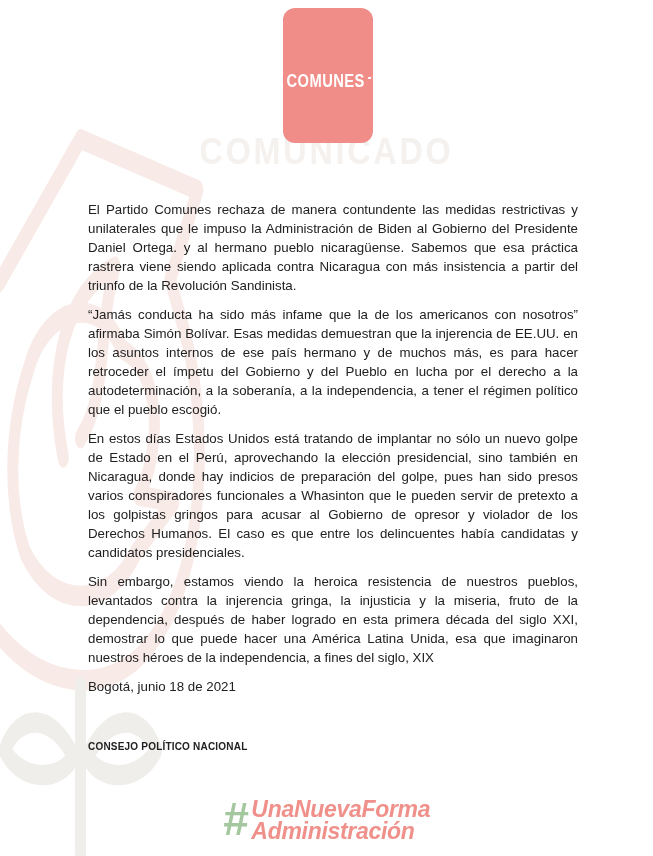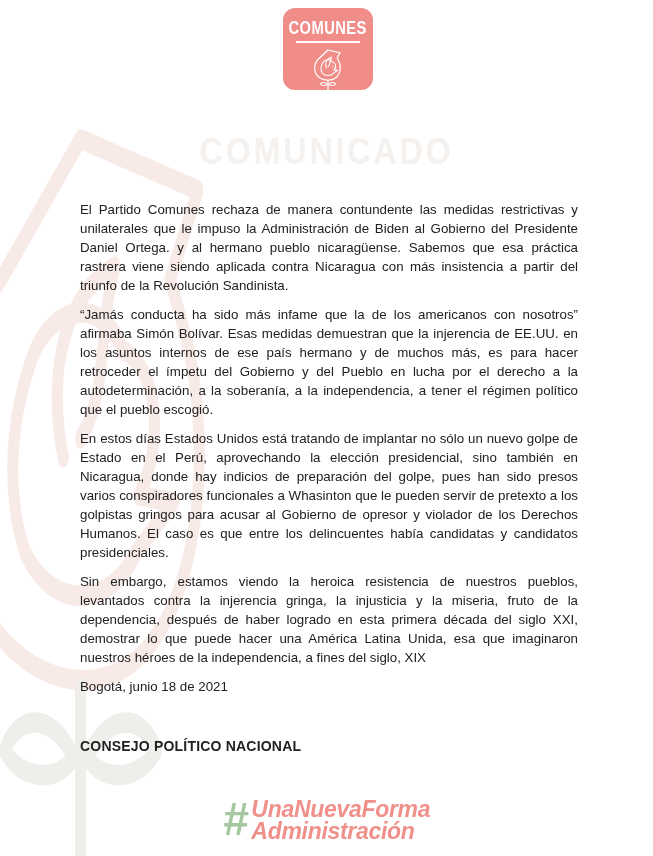--- a/index.html
+++ b/index.html
@@ -23,24 +23,24 @@
     z-index: 0;
     pointer-events: none;
   }
   .wm-pink  { stroke: #f8ebe7; }
   .wm-gray  { stroke: #f0eeeb; }
 
   
   .logo-box {
     position: absolute;
     left: 283px; top: 8px;
-    width: 90px; height: 82px;
+    width: 90px; height: 135px;
     background: var(--brand-pink, #f08d88);
     border-radius: 12px;
-    display: flex; flex-direction: column; align-items: center;
+    display: flex; align-items: center;
     z-index: 3;
   }
   .logo-title {
     color: var(--logo-white, #fff);
     font-weight: bold;
     font-size: 16px;
     letter-spacing: 0.5px;
     margin-top: 11px;
     transform: scale(0.92, 1.12);
     white-space: nowrap;
@@ -72,26 +72,26 @@
   .content {
     position: absolute;
     left: 80px; top: 200px;
     width: 498px;
     color: var(--body-text, #212121);
     font-size: 13.3px;
     line-height: 19px;
     text-align: justify;
     z-index: 2;
   }
-  .content p { margin: 0 0 10px 0; }
+  .content p { margin: 0 0 10px 8px; }
   .dateline { margin-top: 9px !important; text-align: left !important; }
   .signature {
     margin-top: 41px !important;
     font-weight: bold;
-    font-size: 14px;
+    font-size: 10px;
     letter-spacing: 0.2px;
     text-align: left !important;
   }
 
   
   .footer {
     position: absolute;
     left: 0; bottom: 13px;
     width: 100%;
     display: flex; justify-content: center; align-items: center;

